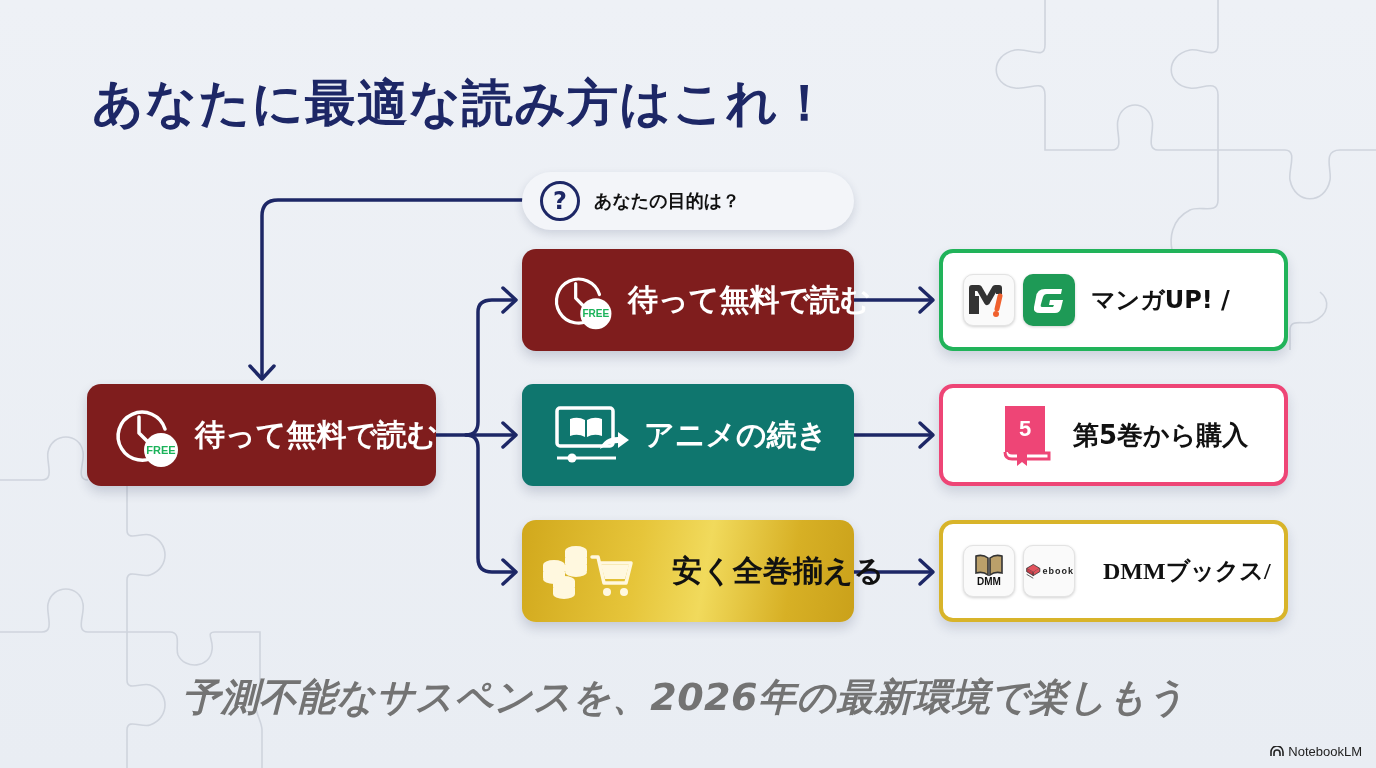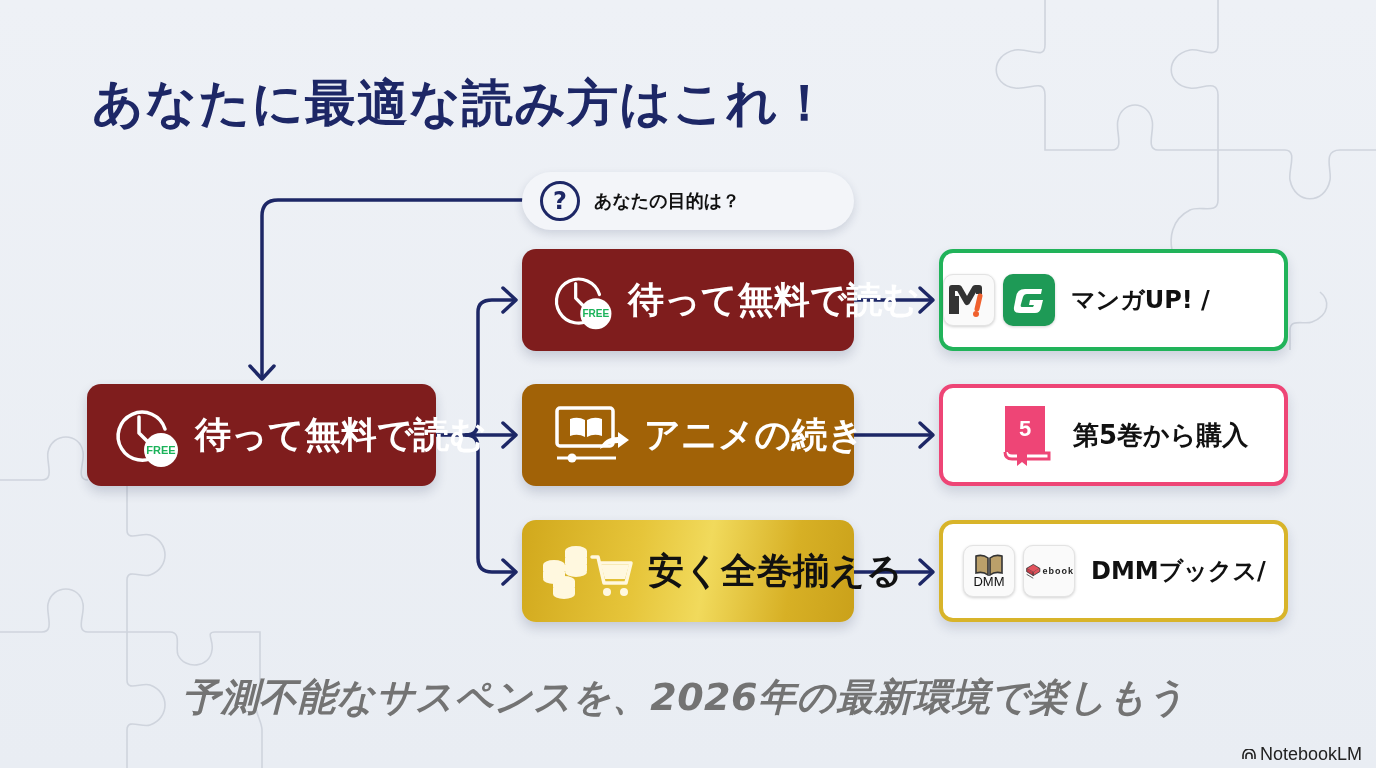--- a/index.html
+++ b/index.html
@@ -31,40 +31,40 @@
     color: #1d2766; font-weight: bold; font-size: 24px; margin-right: 14px;
   }
   .question-pill .q-text { font-size: 18px; font-weight: bold; color: #111; }
 
   .node {
     position: absolute; border-radius: 14px;
     display: flex; align-items: center;
     box-shadow: 0 6px 12px rgba(30,40,80,0.18);
     color: #fff; font-weight: bold;
   }
-  .node .label { font-size: 36px; white-space: nowrap; text-align: center; }
+  .node .label { font-size: 30px; white-space: nowrap; text-align: center; }
   .green { background: #7f1d1d; }
-  .pink { background: #a16207; }
+  .pink { background: #0f766e; border-radius: 11px; }
   .gold { background: linear-gradient(100deg, #d1a81c 0%, #e6c53a 35%, #f1da5c 55%, #d7b025 80%, #caa11a 100%); }
   .gold .label { color: #111; }
 
   .node-start { left: 87px; top: 384px; width: 349px; height: 102px; padding-left: 24px; }
   .node-free { left: 522px; top: 249px; width: 332px; height: 102px; padding-left: 28px; }
   .node-anime { left: 522px; top: 384px; width: 332px; height: 102px; padding-left: 32px; }
-  .node-cheap { left: 522px; top: 520px; width: 332px; height: 102px; padding-left: 18px; }
+  .node-cheap { left: 522px; top: 520px; width: 332px; height: 102px; padding-left: 18px; gap: 24px; }
 
   .icon-slot { display: flex; align-items: center; margin-right: 12px; }
 
   .result {
     position: absolute; background: #fff; border-radius: 14px;
     display: flex; align-items: center;
     box-shadow: 0 6px 12px rgba(30,40,80,0.15);
     color: #111; font-weight: bold;
   }
-  .result-free { left: 939px; top: 249px; width: 349px; height: 102px; border: 4px solid #21b35a; }
+  .result-free { left: 939px; top: 249px; width: 349px; height: 102px; border: 4px solid #21b35a; padding-left: 20px; }
   .result-anime { left: 939px; top: 384px; width: 349px; height: 102px; border: 4px solid #ee4576; padding-left: 60px; }
   .result-cheap { left: 939px; top: 520px; width: 349px; height: 102px; border: 4px solid #d8b42a; padding-left: 20px; }
   .result .rlabel { font-size: 24px; line-height: 32px; }
   .result .rlabel.single { font-size: 26px; }
 
   .app-icon {
     width: 52px; height: 52px; border-radius: 10px; margin-right: 8px;
     display: flex; align-items: center; justify-content: center;
     box-shadow: 0 1px 3px rgba(0,0,0,0.18);
   }
@@ -73,21 +73,21 @@
   .app-dmm { background: #fafafa; border: 1px solid #e3e3e3; flex-direction: column; }
   .app-ebook { background: #fafafa; border: 1px solid #e3e3e3; flex-direction: row; }
 
   .footer-tagline {
     position: absolute; left: 182px; top: 672px;
     font-size: 38px; font-weight: bold; font-style: italic; color: #737373;
     letter-spacing: 0.5px;
   }
   .brand {
     position: absolute; right: 14px; top: 744px;
-    display: flex; align-items: center; font-size: 18px; color: #222;
+    display: flex; align-items: center; font-size: 13px; color: #222;
     font-family: "Liberation Sans", sans-serif;
   }
   .brand svg { margin-right: 4px; }
 </style>
 </head>
 <body>
 
 <svg class="bg-puzzle" viewBox="0 0 1376 768" fill="none" stroke="#cfd4dd" stroke-width="1.6">
 
   <path d="M1045 0 V45 C1045 60 1030 48 1015 50 C990 55 990 85 1015 88 C1030 90 1045 78 1045 95 V150 H1112 C1125 150 1115 130 1118 120 C1122 100 1148 100 1152 120 C1155 130 1145 150 1158 150 H1218 V95 C1218 78 1200 90 1190 88 C1165 85 1165 55 1190 50 C1200 48 1218 60 1218 45 V0"></path>
@@ -232,32 +232,32 @@
   </span>
   <span class="rlabel single">第5巻から購入</span>
 </div>
 
 <div class="result result-cheap">
   <span class="app-icon app-dmm">
     <svg width="30" height="22" viewBox="0 0 30 22">
       <path d="M2 2 Q9 0 14 4 V21 Q9 17 2 19 Z" fill="#bba06a" stroke="#333" stroke-width="1.6"></path>
       <path d="M16 4 Q21 0 28 2 V19 Q21 17 16 21 Z" fill="#bba06a" stroke="#333" stroke-width="1.6"></path>
     </svg>
-    <span style="font-size:13px;font-weight:400;color:#111;line-height:12px;font-family:'Liberation Sans',sans-serif;">DMM</span>
+    <span style="font-size:10px;font-weight:700;color:#111;line-height:12px;font-family:'Liberation Sans',sans-serif;">DMM</span>
   </span>
   <span class="app-icon app-ebook">
     <svg width="28" height="24" viewBox="0 0 28 24">
       <path d="M4 8 L14 2 L24 8 L14 14 Z" fill="#e2525c" stroke="#333" stroke-width="1.2"></path>
       <path d="M4 8 V13 L14 19 V14" fill="#c63c48" stroke="#333" stroke-width="1.2"></path>
       <path d="M14 14 V19 L24 13 V8" fill="#e2525c" stroke="#333" stroke-width="1.2"></path>
       <path d="M4 17 L14 23" stroke="#333" stroke-width="1.2"></path>
     </svg>
     <span style="font-size:9px;font-weight:bold;color:#222;line-height:11px;font-family:'Liberation Sans',sans-serif;letter-spacing:1px;">ebook</span>
   </span>
-  <span class="rlabel" style="margin-left:8px;">
+  <span class="rlabel" style="margin-left:20px;font-family:Liberation Serif, serif;">
     <span style="display:block;">DMMブックス/</span>
   </span>
 </div>
 
 <div class="footer-tagline">予測不能なサスペンスを、2026年の最新環境で楽しもう</div>
 
 <div class="brand">
   <svg width="14" height="11" viewBox="0 0 14 11">
     <path d="M1 10 V6 A6 6 0 0 1 13 6 V10" fill="none" stroke="#222" stroke-width="1.6"></path>
     <path d="M4 10 V7 A3 3 0 0 1 10 7 V10" fill="none" stroke="#222" stroke-width="1.6"></path>

